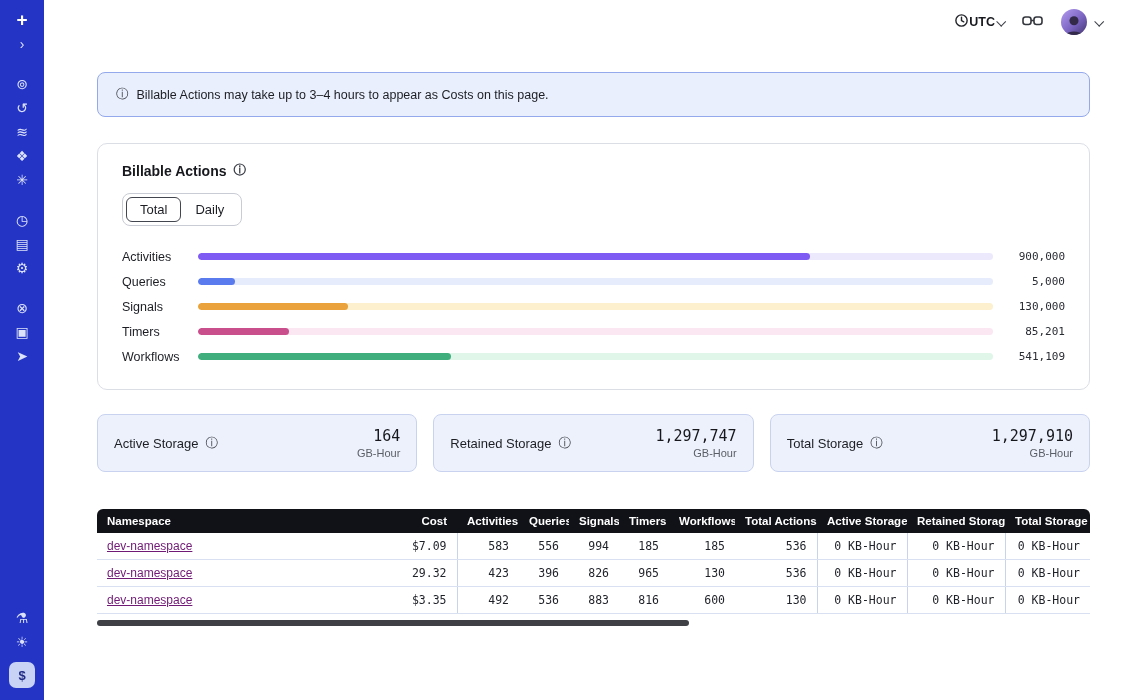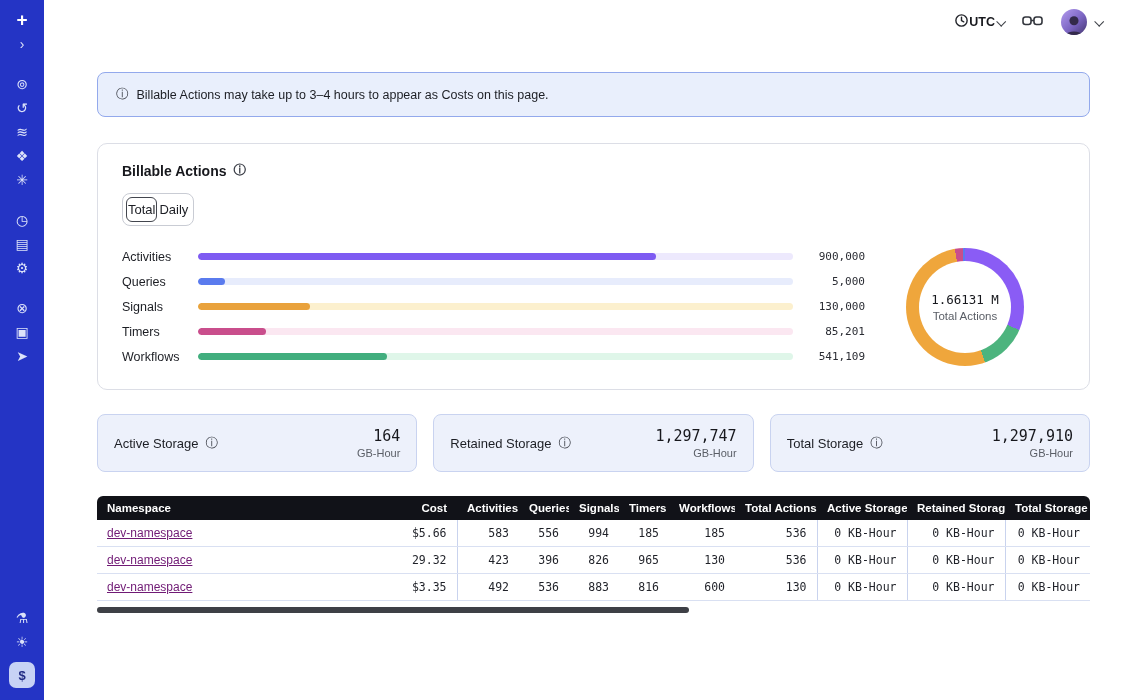--- a/index.html
+++ b/index.html
@@ -54,21 +54,21 @@
   .banner {
     margin-top:28px; background:#E9EFFC; border:1px solid #93A9EC; border-radius:8px;
     padding:13px 18px; font-size:12.5px; display:flex; gap:8px; align-items:center; color:#1c1e24;
   }
   .info-i { font-size:12.5px; color:#3d4049; font-style:normal; }
 
   
   .card { margin-top:26px; border:1px solid #dcdee6; border-radius:10px; padding:18px 24px 20px; background:#fff; }
   .card-title { font-size:14px; font-weight:600; display:flex; gap:7px; align-items:center; }
   .segmented { display:inline-flex; border:1px solid #c9ccd4; border-radius:8px; padding:3px; margin-top:14px; background:#fff; }
-  .seg { font-size:13px; padding:4px 1px; border:1px solid transparent; border-radius:6px; background:transparent;
+  .seg { font-size:13px; padding:4px 13px; border:1px solid transparent; border-radius:6px; background:transparent;
          cursor:pointer; font-family:inherit; color:#1c1e24; }
   .seg.selected { border-color:#43464e; }
 
   .chart-area { display:flex; align-items:center; margin-top:18px; }
   .bars { flex:1; min-width:0; }
   .bar-row { display:flex; align-items:center; height:25px; }
   .bar-label { width:66px; font-size:12.5px; color:#1c1e24; }
   .bar-track { flex:1; height:7px; border-radius:4px; margin:0 10px; overflow:hidden; background:#eee; }
   .bar-fill { height:100%; border-radius:4px; width:0; }
   .bar-value { width:62px; text-align:right; font-family:"DejaVu Sans Mono", monospace; font-size:11px; color:#2a2c33; }
@@ -83,21 +83,21 @@
   
   .stats { display:flex; gap:16px; margin-top:24px; }
   .stat { flex:1; background:#EDF1FB; border:1px solid #C9D3F0; border-radius:8px; height:58px;
           display:flex; align-items:center; justify-content:space-between; padding:0 16px; }
   .stat-label { font-size:13px; display:flex; gap:7px; align-items:center; color:#1c1e24; }
   .stat-right { text-align:right; }
   .stat-value { font-family:"DejaVu Sans Mono", monospace; font-size:15px; }
   .stat-unit { font-size:11px; color:#5a5e66; margin-top:2px; }
 
   
-  table.usage { width:100%; border-collapse:collapse; table-layout:fixed; margin-top:24px; font-size:12px; }
+  table.usage { width:100%; border-collapse:collapse; table-layout:fixed; margin-top:37px; font-size:12px; }
   thead th { background:#111218; color:#fff; font-size:11.5px; font-weight:600; padding:6px 10px;
              text-align:right; white-space:nowrap; overflow:hidden; }
   thead th.ns { text-align:left; border-radius:6px 0 0 0; }
   thead th.last { border-radius:0 6px 0 0; }
   tbody td { padding:6px 10px; border-bottom:1px solid #D9E0F2; text-align:right; white-space:nowrap; overflow:hidden; }
   tbody td.ns { text-align:left; }
   .num { font-family:"DejaVu Sans Mono", monospace; font-size:11.5px; color:#1f2128; }
   td.div-r { border-right:1px solid #C9D3EE; }
   td.div-l { border-left:1px solid #C9D3EE; }
   .ns-link { color:#701a75; text-decoration:underline; cursor:pointer; font-size:12px; }
@@ -211,28 +211,20 @@
                   <div class="bar-fill" style="background: rgb(201, 78, 140); width: 11.4%;"></div>
                 </div>
               <span class="bar-value">85,201</span>
             </div>
             <div class="bar-row">
               <span class="bar-label">Workflows</span>
               <div class="bar-track" style="background: rgb(223, 246, 233);">
                   <div class="bar-fill" style="background: rgb(65, 174, 126); width: 31.8%;"></div>
                 </div>
               <span class="bar-value">541,109</span>
-            </div>
-          </div>
-          <div class="donut-wrap">
-            <div class="donut" style="background: conic-gradient(rgb(138, 92, 245) 0deg, rgb(138, 92, 245) 113deg, rgb(77, 180, 126) 113deg, rgb(77, 180, 126) 160deg, rgb(239, 166, 60) 160deg, rgb(239, 166, 60) 350deg, rgb(201, 78, 140) 350deg, rgb(201, 78, 140) 358deg, rgb(90, 123, 238) 358deg, rgb(90, 123, 238) 360deg);">
-              <div class="donut-hole">
-                <div class="donut-num">1.66131 M</div>
-                <div class="donut-cap">Total Actions</div>
-              </div>
             </div>
           </div>
         </div>
       </section>
 
       <div class="stats">
         <div class="stat" style="background: rgb(237, 241, 251); border-color: rgb(201, 211, 240);">
           <span class="stat-label">
             <span>Active Storage</span>
             <span class="info-i">ⓘ</span>
@@ -289,21 +281,21 @@
             <th style="background: rgb(17, 18, 24);">Workflows</th>
             <th style="background: rgb(17, 18, 24);">Total Actions</th>
             <th style="background: rgb(17, 18, 24);">Active Storage</th>
             <th style="background: rgb(17, 18, 24);">Retained Storage</th>
             <th class="last" style="background: rgb(17, 18, 24);">Total Storage</th>
           </tr>
         </thead>
         <tbody>
           <tr>
             <td class="ns"><a class="ns-link">dev-namespace</a></td>
-            <td class="num div-r">$5.66</td>
+            <td class="num div-r">$7.09</td>
             <td class="num">583</td>
             <td class="num">556</td>
             <td class="num">994</td>
             <td class="num">185</td>
             <td class="num">185</td>
             <td class="num">536</td>
             <td class="num div-l">0 KB-Hour</td>
             <td class="num div-l">0 KB-Hour</td>
             <td class="num div-l">0 KB-Hour</td>
           </tr>

